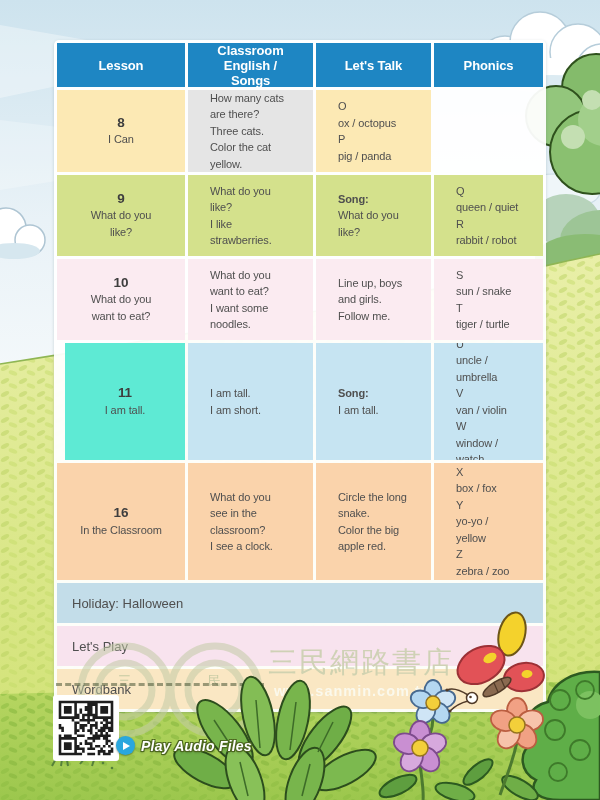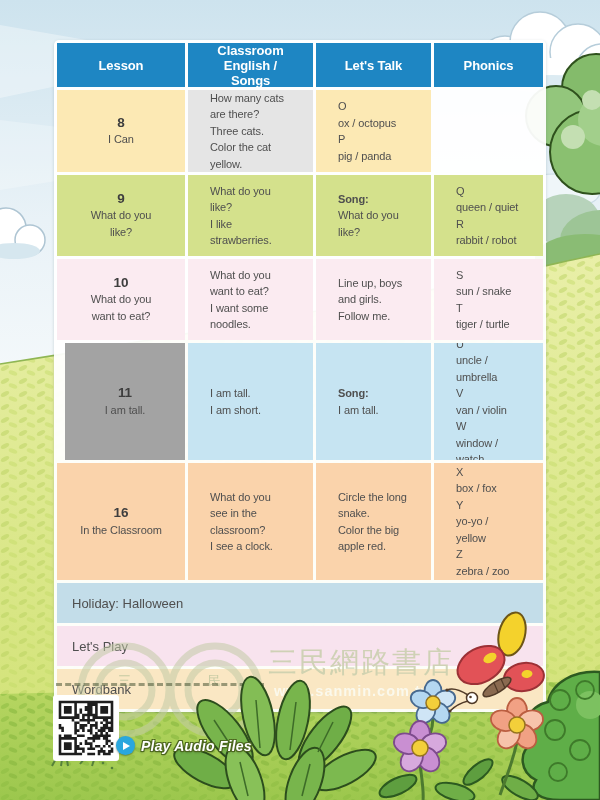--- a/index.html
+++ b/index.html
@@ -172,21 +172,21 @@
         <span class="ml">Line up, boys and girls.
 Follow me.</span>
       </div>
       <div class="cell ml" style="background: rgb(251, 235, 241);">S
 sun / snake
 T
 tiger / turtle</div>
     </div>
 
     <div class="trow h117">
-      <div class="cell lesson" style="background: #a3a3a3; margin-left: 8px;">
+      <div class="cell lesson" style="background: #5eead4; margin-left: 8px;">
         <div class="num">11</div>
         <div class="ml">I am tall.</div>
       </div>
       <div class="cell ml" style="background: rgb(198, 228, 242);">I am tall.
 I am short.</div>
       <div class="cell" style="background: rgb(198, 228, 242);">
         <span class="song">Song:</span>
         <span class="ml">I am tall.</span>
       </div>
       <div class="cell ml" style="background: rgb(198, 228, 242);">U

